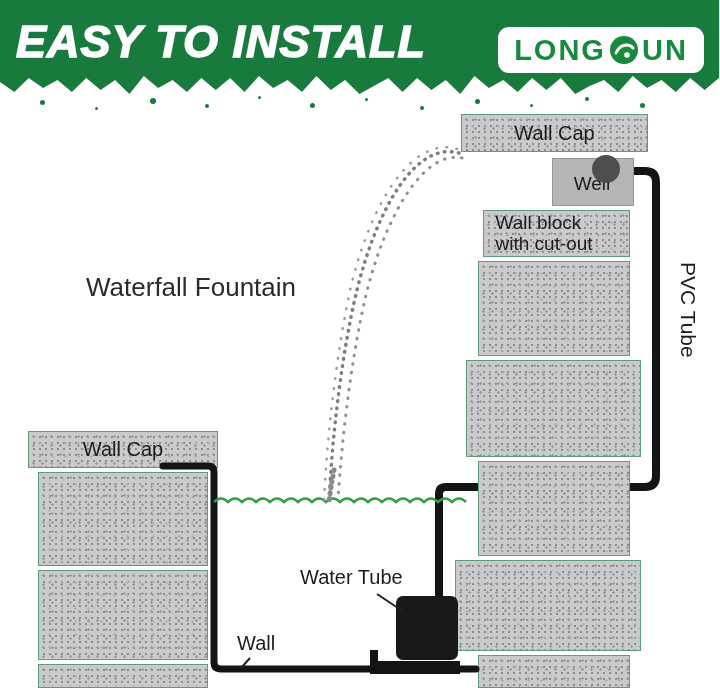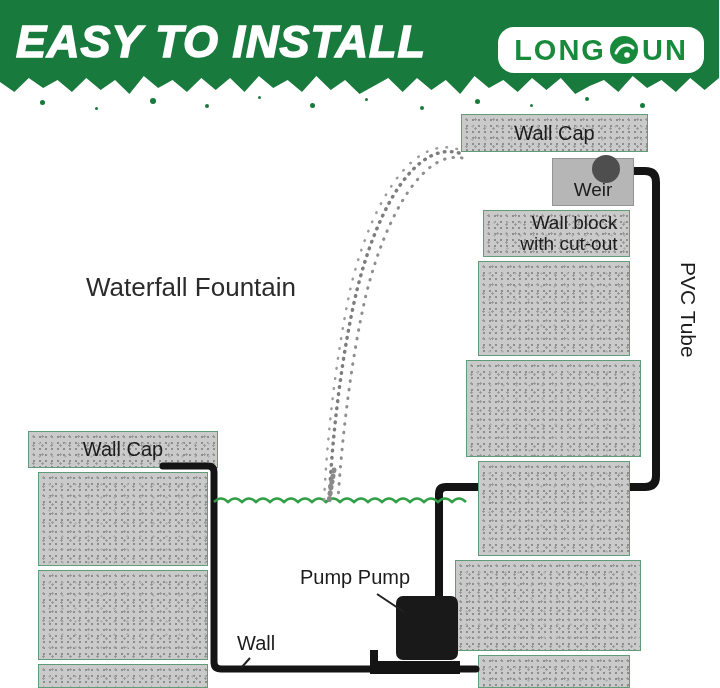--- a/index.html
+++ b/index.html
@@ -13,40 +13,40 @@
       88% 76px,86% 92px,84% 80px,82% 86px,80% 94px,78% 78px,76% 90px,74% 78px,72% 92px,
       70% 80px,68% 88px,66% 76px,64% 94px,62% 80px,60% 90px,58% 78px,56% 92px,54% 78px,
       52% 86px,50% 94px,48% 80px,46% 90px,44% 76px,42% 92px,40% 80px,38% 88px,36% 76px,
       34% 92px,32% 78px,30% 90px,28% 78px,26% 92px,24% 80px,22% 88px,20% 76px,18% 94px,
       16% 80px,14% 90px,12% 78px,10% 92px,8% 80px,6% 88px,4% 78px,2% 92px,0 82px);}
   .banner-title{position:absolute;left:16px;top:16px;color:#fff;font-size:45px;
     font-weight:700;font-style:italic;letter-spacing:1px;-webkit-text-stroke:1.5px #fff;
     white-space:nowrap;}
   .speck{position:absolute;background:var(--banner-green,#187a3c);border-radius:50%;z-index:6;}
   .logo{position:absolute;right:16px;top:27px;width:206px;height:46px;background:#fff;
-    border-radius:16px;display:flex;align-items:center;justify-content:center;gap:3px;z-index:7;}
+    border-radius:11px;display:flex;align-items:center;justify-content:center;gap:3px;z-index:7;}
   .logo-text{color:var(--logo-green,#157a36);font-size:29px;font-weight:700;letter-spacing:2px;line-height:1;}
   .mascot{position:absolute;right:96px;top:0;z-index:7;}
 
   
   .block{position:absolute;z-index:2;box-sizing:border-box;
     background-color:var(--block-gray,#cacaca);
     background-image:radial-gradient(#9a9a9a 1px,transparent 1.4px),
                      radial-gradient(#b1b1b1 1px,transparent 1.4px),
                      radial-gradient(#8d8d8d .8px,transparent 1.2px);
     background-size:9px 9px,13px 13px,6px 6px;
     background-position:0 0,4px 5px,2px 2px;
     border:1px solid var(--block-border,#5f9d78);
     display:flex;align-items:center;justify-content:center;}
   .block-label{font-size:20px;color:var(--label-dark,#1c1c1c);}
-  .block-label.small{font-size:19px;width:122px;text-align:right;line-height:1.1;}
+  .block-label.small{font-size:19px;width:122px;text-align:left;line-height:1.1;}
 
   .weir{position:absolute;left:552px;top:158px;width:82px;height:48px;z-index:3;
     background:#b6b6b6;border:1px solid #949494;box-sizing:border-box;
-    display:flex;align-items:flex-end;justify-content:center;padding-bottom:4px;}
+    display:flex;align-items:flex-end;justify-content:center;padding-bottom:10px;}
   .weir .block-label{font-size:19px;}
   .weir-knob{position:absolute;left:592px;top:155px;width:28px;height:28px;border-radius:50%;
     background:#4e4e4e;z-index:4;}
 
   
   svg.under{position:absolute;left:0;top:0;z-index:1;}
   svg.over{position:absolute;left:0;top:0;z-index:3;}
 
   
   .lbl{position:absolute;color:var(--label-dark,#1c1c1c);font-size:20px;z-index:5;white-space:nowrap;}
@@ -99,21 +99,21 @@
 
     <path d="M370 674 V650 H378 V661 H460 V674 Z" style="fill:var(--line-black,#141414)"></path>
     <rect x="396" y="596" width="62" height="64" rx="7" style="fill:#191919"></rect>
 
     <path d="M377 594 L404 612" style="fill:none;stroke:#222;stroke-width:2"></path>
     <path d="M250 658 L241 668" style="fill:none;stroke:#222;stroke-width:2"></path>
   </svg>
 
   <div class="lbl title" style="left:86px;top:272px;">Waterfall Fountain</div>
   <div class="lbl pvc" style="left:676px;top:262px;">PVC Tube</div>
-  <div class="lbl" style="left:300px;top:566px;">Pump Pump</div>
+  <div class="lbl" style="left:300px;top:566px;">Water Tube</div>
   <div class="lbl" style="left:237px;top:632px;">Wall</div>
 
   <div class="banner">
     <div class="banner-title">EASY TO INSTALL</div>
   </div>
 
   <div class="speck" style="left:40px;top:100px;width:5px;height:5px;"></div>
   <div class="speck" style="left:95px;top:107px;width:3px;height:3px;"></div>
   <div class="speck" style="left:150px;top:98px;width:6px;height:6px;"></div>
   <div class="speck" style="left:205px;top:104px;width:4px;height:4px;"></div>

